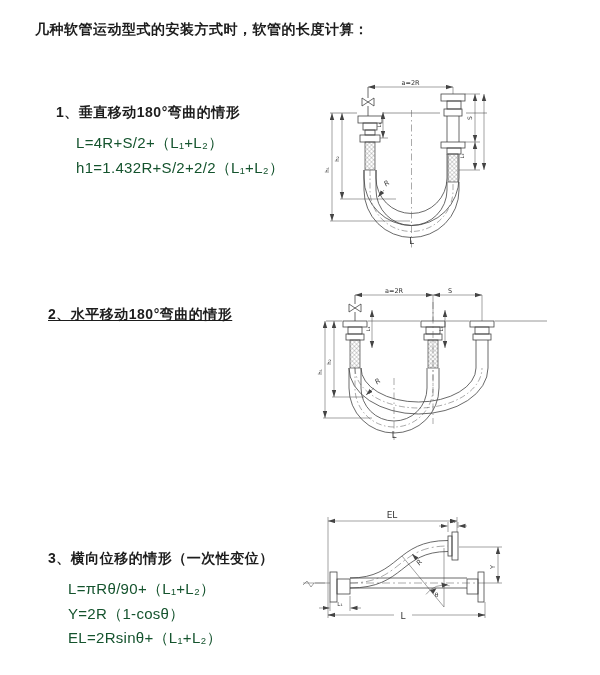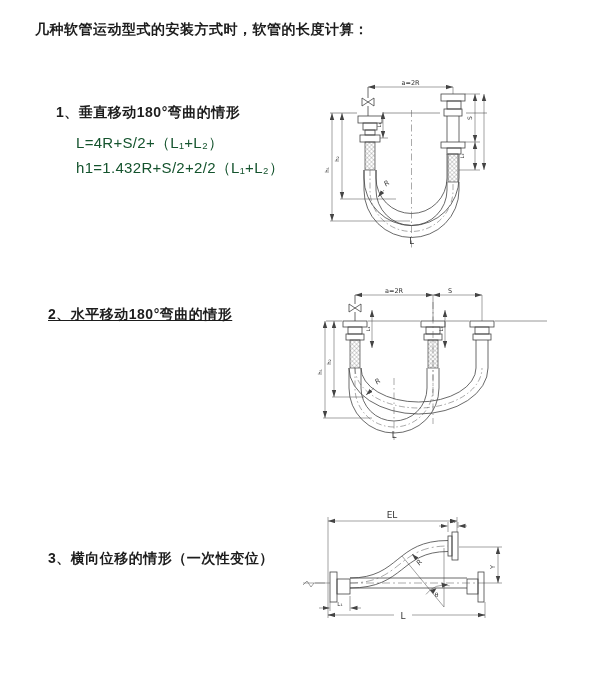--- a/index.html
+++ b/index.html
@@ -28,20 +28,25 @@
       <div class="formula">h1=1.432R+S/2+2/2（L₁+L₂）</div>
     </div>
   </div>
 
   <div class="sec" style="left:48px;top:306px;text-decoration:underline;">
     <div class="sec-heading">2、水平移动180°弯曲的情形</div>
   </div>
 
   <div class="sec" style="left:48px;top:522px;margin-top:28px;">
     <div class="sec-heading">3、横向位移的情形（一次性变位）</div>
+    <div class="formulas">
+      <div class="formula">L=πRθ/90+（L₁+L₂）</div>
+      <div class="formula">Y=2R（1-cosθ）</div>
+      <div class="formula">EL=2Rsinθ+（L₁+L₂）</div>
+    </div>
   </div>
 
   <svg class="dwg" style="left:310px;top:70px;" width="290" height="190" viewBox="0 0 290 190">
     <defs>
       <marker id="mk1" markerWidth="8" markerHeight="6" refX="7" refY="2.2" orient="auto-start-reverse" markerUnits="userSpaceOnUse">
         <path d="M0,0 L7,2.2 L0,4.4 Z" fill="#444"></path>
       </marker>
       <pattern id="b1" width="3" height="3" patternUnits="userSpaceOnUse" patternTransform="rotate(45)">
         <path d="M0,0H3M0,0V3" stroke="#666" stroke-width="0.5" fill="none"></path>
       </pattern>

